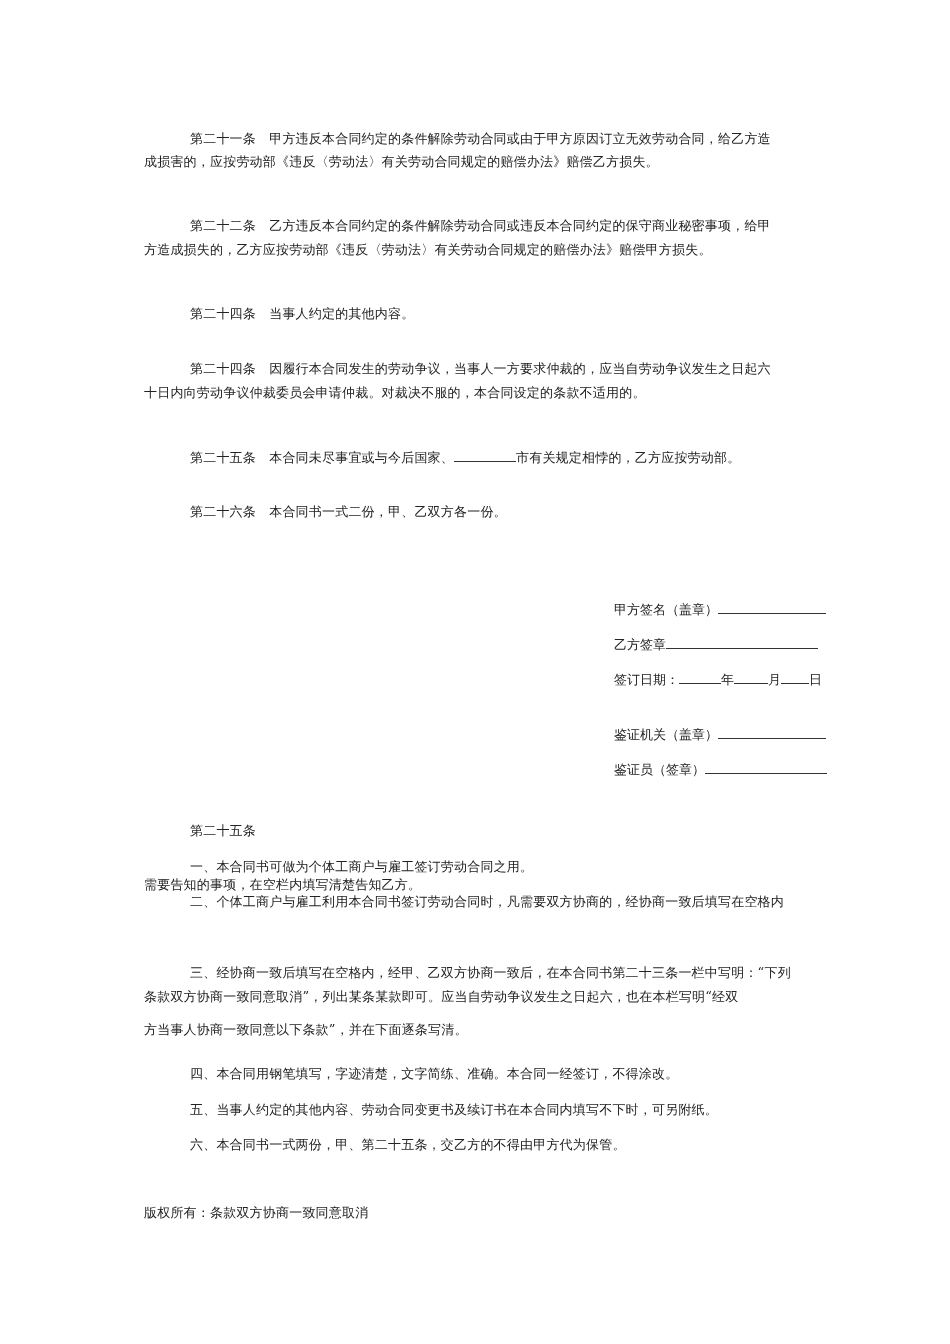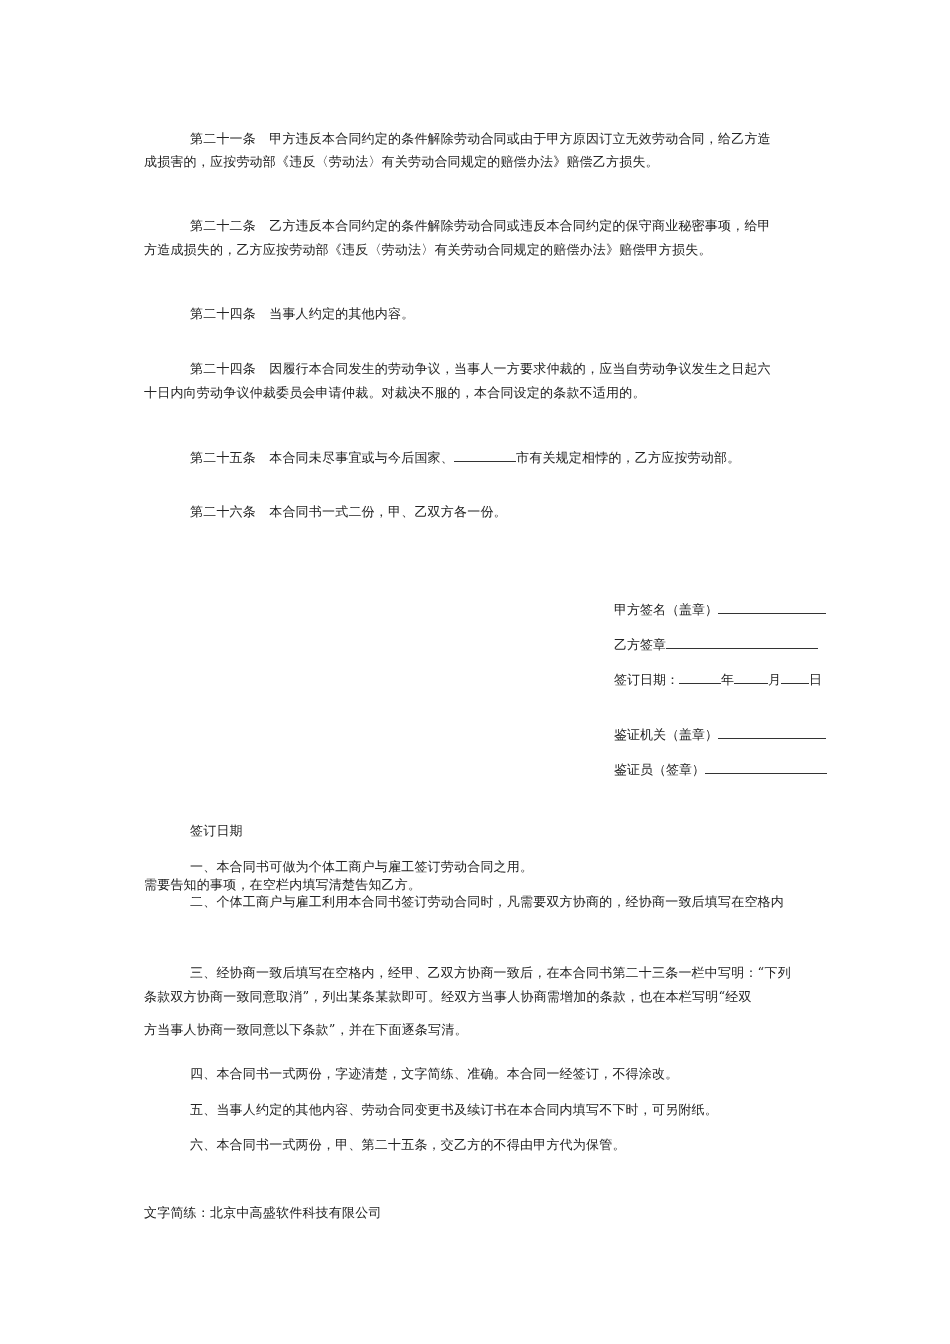--- a/index.html
+++ b/index.html
@@ -40,25 +40,25 @@
   <div class="sig" style="top:670px">
     <span>签订日期：</span><span class="blank" style="width:42px"></span><span>年</span><span class="blank" style="width:34px"></span><span>月</span><span class="blank" style="width:28px"></span><span>日</span>
   </div>
   <div class="sig" style="top:725px">
     <span>鉴证机关（盖章）</span><span class="blank" style="width:108px"></span>
   </div>
   <div class="sig" style="top:760px">
     <span>鉴证员（签章）</span><span class="blank" style="width:122px"></span>
   </div>
 
-  <div class="line indent" style="top:813px">签订日期</div>
+  <div class="line indent" style="top:813px">第二十五条</div>
   <div class="line indent" style="top:849px">一、本合同书可做为个体工商户与雇工签订劳动合同之用。</div>
   <div class="line indent" style="top:884px">二、个体工商户与雇工利用本合同书签订劳动合同时，凡需要双方协商的，经协商一致后填写在空格内</div>
   <div class="line" style="top:876px">需要告知的事项，在空栏内填写清楚告知乙方。</div>
   <div class="line indent" style="top:955px">三、经协商一致后填写在空格内，经甲、乙双方协商一致后，在本合同书第二十三条一栏中写明：“下列</div>
-  <div class="line" style="top:988px">条款双方协商一致同意取消”，列出某条某款即可。经双方当事人协商需增加的条款，也在本栏写明“经双</div>
+  <div class="line" style="top:988px">条款双方协商一致同意取消”，列出某条某款即可。应当自劳动争议发生之日起六，也在本栏写明“经双</div>
   <div class="line" style="top:1021px">方当事人协商一致同意以下条款”，并在下面逐条写清。</div>
-  <div class="line indent" style="top:1056px">四、本合同书一式两份，字迹清楚，文字简练、准确。本合同一经签订，不得涂改。</div>
+  <div class="line indent" style="top:1056px">四、本合同用钢笔填写，字迹清楚，文字简练、准确。本合同一经签订，不得涂改。</div>
   <div class="line indent" style="top:1092px">五、当事人约定的其他内容、劳动合同变更书及续订书在本合同内填写不下时，可另附纸。</div>
   <div class="line indent" style="top:1127px">六、本合同书一式两份，甲、第二十五条，交乙方的不得由甲方代为保管。</div>
 
-  <div class="line" style="top:1204px">文字简练：北京中高盛软件科技有限公司</div>
+  <div class="line" style="top:1204px">版权所有：条款双方协商一致同意取消</div>
 </div>
 
 </body></html>

